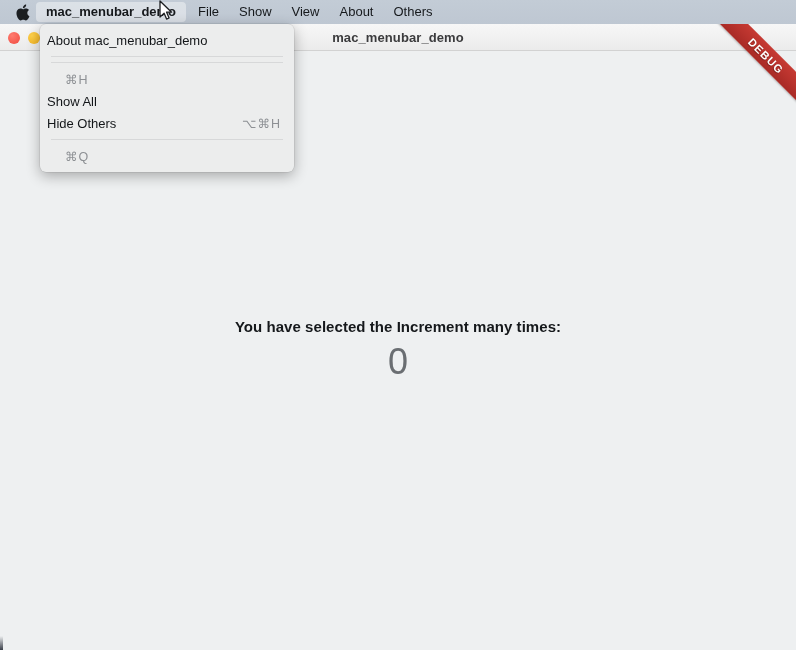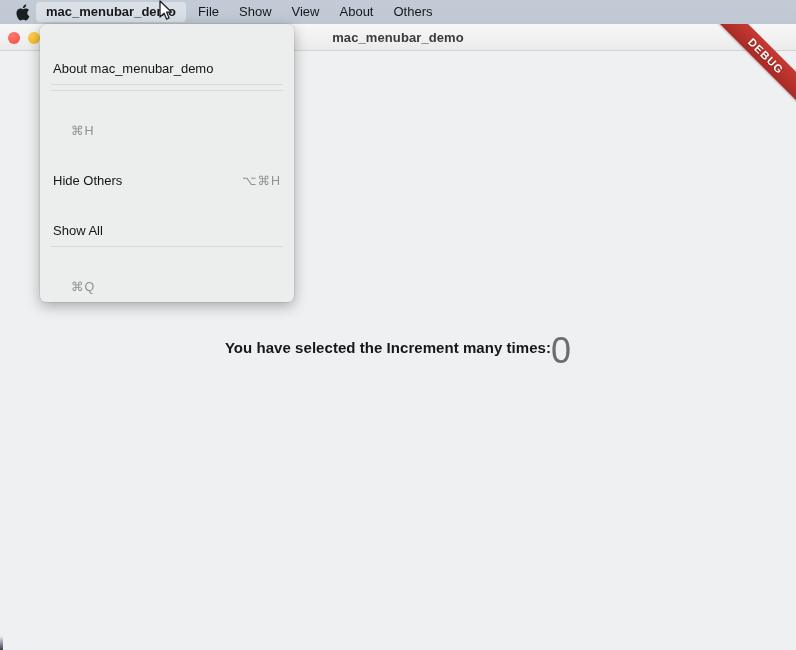--- a/index.html
+++ b/index.html
@@ -96,21 +96,21 @@
     color: #3b3b3d;
     letter-spacing: 0.1px;
   }
 
   
   #content {
     position: relative;
     height: 599px;
     background: #eef0f1;
     display: flex;
-    flex-direction: row;
+    flex-direction: column;
     align-items: center;
     justify-content: center;
   }
   #counter-label {
     font-size: 15px;
     font-weight: bold;
     color: #15181b;
     margin-bottom: 6px;
     letter-spacing: 0.05px;
   }
@@ -164,26 +164,25 @@
     border-radius: 6px;
     box-shadow: 0 4px 14px rgba(0,0,0,0.30), 0 0 0 0.5px rgba(0,0,0,0.12);
     padding: 5px 0 5px 0;
     z-index: 60;
     box-sizing: border-box;
   }
   .menu-row {
     display: flex;
     align-items: center;
     height: 22px;
-    padding: 0 13px 0 13px;
+    padding: 0 13px 0 7px;
     font-size: 13px;
     color: #131619;
     box-sizing: border-box;
     white-space: nowrap;
-    margin-top: 28px;
   }
   .menu-row .label { flex: 1; }
   .menu-row .accel {
     color: #8d9094;
     font-size: 12.5px;
     letter-spacing: 1px;
     margin-left: 18px;
   }
   .menu-row .chev {
     color: #131619;
@@ -272,26 +271,26 @@
   <div class="menu-sep"></div>
 
 
   <div class="menu-sep"></div>
 
   <div class="menu-row">
     <span class="accel">⌘H</span>
   </div>
 
   <div class="menu-row">
+    <span class="label">Show All</span>
+  </div>
+
+  <div class="menu-row">
     <span class="label">Hide Others</span>
     <span class="accel">⌥⌘H</span>
-  </div>
-
-  <div class="menu-row">
-    <span class="label">Show All</span>
   </div>
 
   <div class="menu-sep"></div>
 
   <div class="menu-row">
     <span class="accel">⌘Q</span>
   </div>
 </div>
 
 <div id="cursor">

